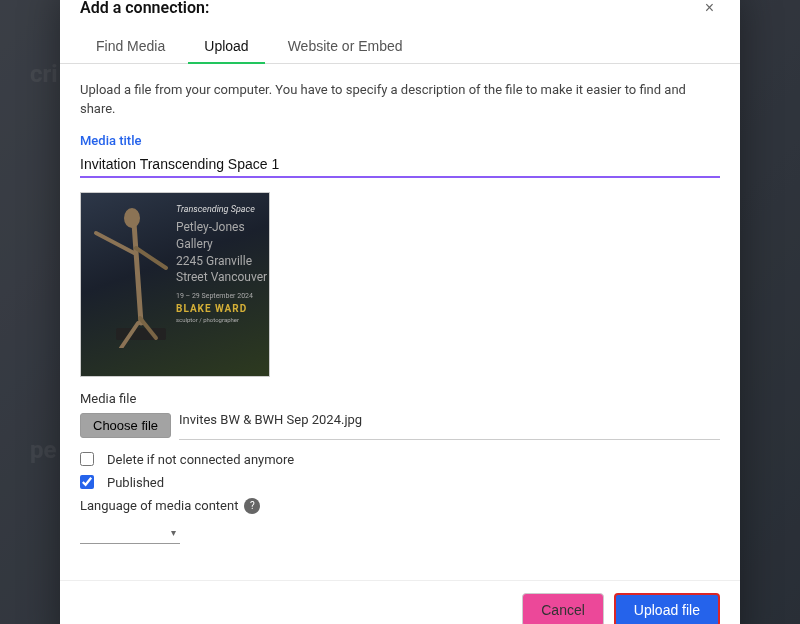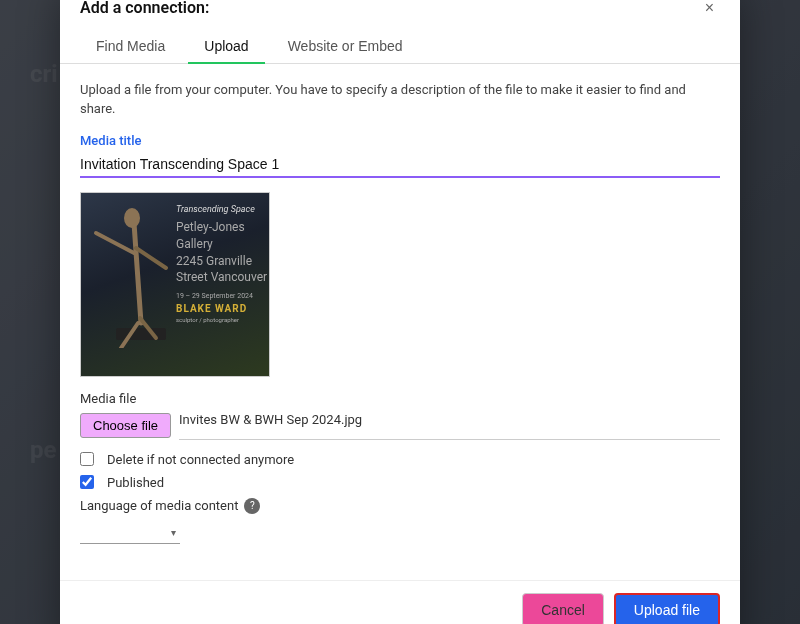--- a/index.html
+++ b/index.html
@@ -211,21 +211,21 @@
     }
 
     .media-file-row {
       display: flex;
       align-items: center;
       gap: 8px;
     }
 
     .choose-file-btn {
       padding: 4px 12px;
-      background: #f0abfc;
+      background: #a3a3a3;
       border: 1px solid #999;
       border-radius: 3px;
       font-size: 13px;
       cursor: pointer;
       white-space: nowrap;
     }
 
     .file-name {
       font-size: 13px;
       color: #333;

